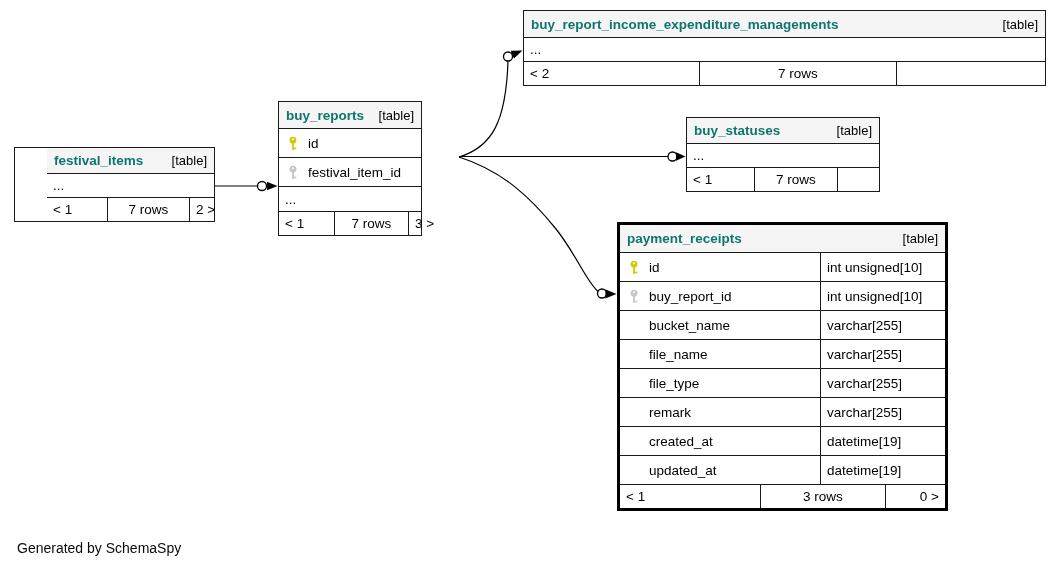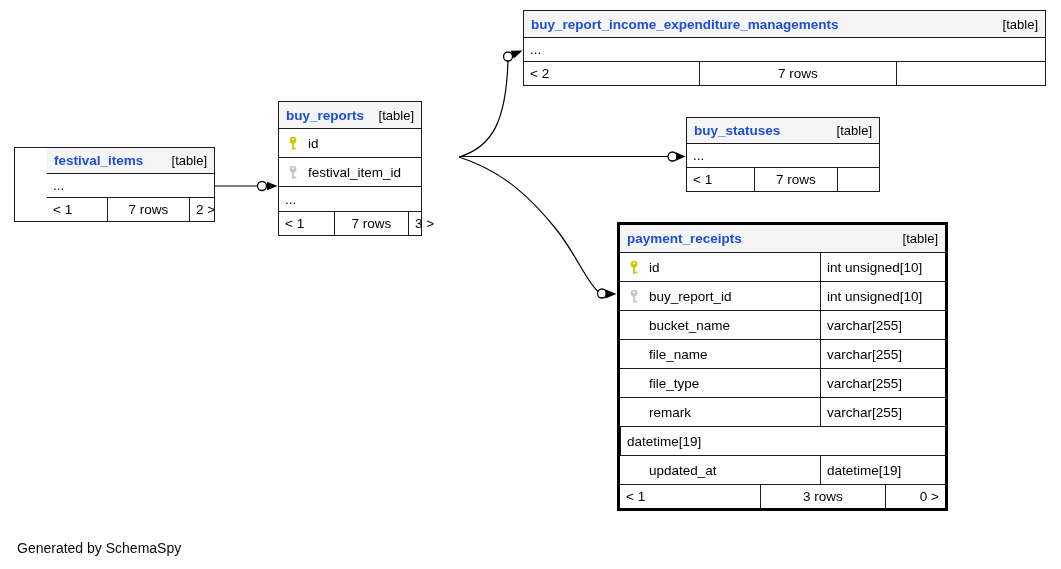--- a/index.html
+++ b/index.html
@@ -36,21 +36,21 @@
     justify-content: space-between;
     align-items: center;
     padding: 0 7px;
     background: #f5f5f5;
     border-bottom: 1.5px solid #1a1a1a;
     box-sizing: border-box;
   }
   .ent-name {
     font-weight: bold;
     font-size: 13.5px;
-    color: #1d4ed8;
+    color: #0f766e;
     white-space: nowrap;
   }
   .ent-tag {
     font-size: 13px;
     color: #000000;
     white-space: nowrap;
   }
   .ent-row {
     display: flex;
     align-items: stretch;
@@ -291,20 +291,24 @@
       <div class="ent-row" style="height: 29px;">
         <span class="cell-name">
           <span class="key-ic"></span>
           <span>remark</span>
         </span>
         <span class="cell-type" style="width: 125px;">
           <span>varchar[255]</span>
         </span>
       </div>
       <div class="ent-row" style="height: 29px;">
+        <span class="cell-name">
+          <span class="key-ic"></span>
+          <span>created_at</span>
+        </span>
         <span class="cell-type" style="width: 125px;">
           <span>datetime[19]</span>
         </span>
       </div>
       <div class="ent-row" style="height: 29px;">
         <span class="cell-name">
           <span class="key-ic"></span>
           <span>updated_at</span>
         </span>
         <span class="cell-type" style="width: 125px;">

